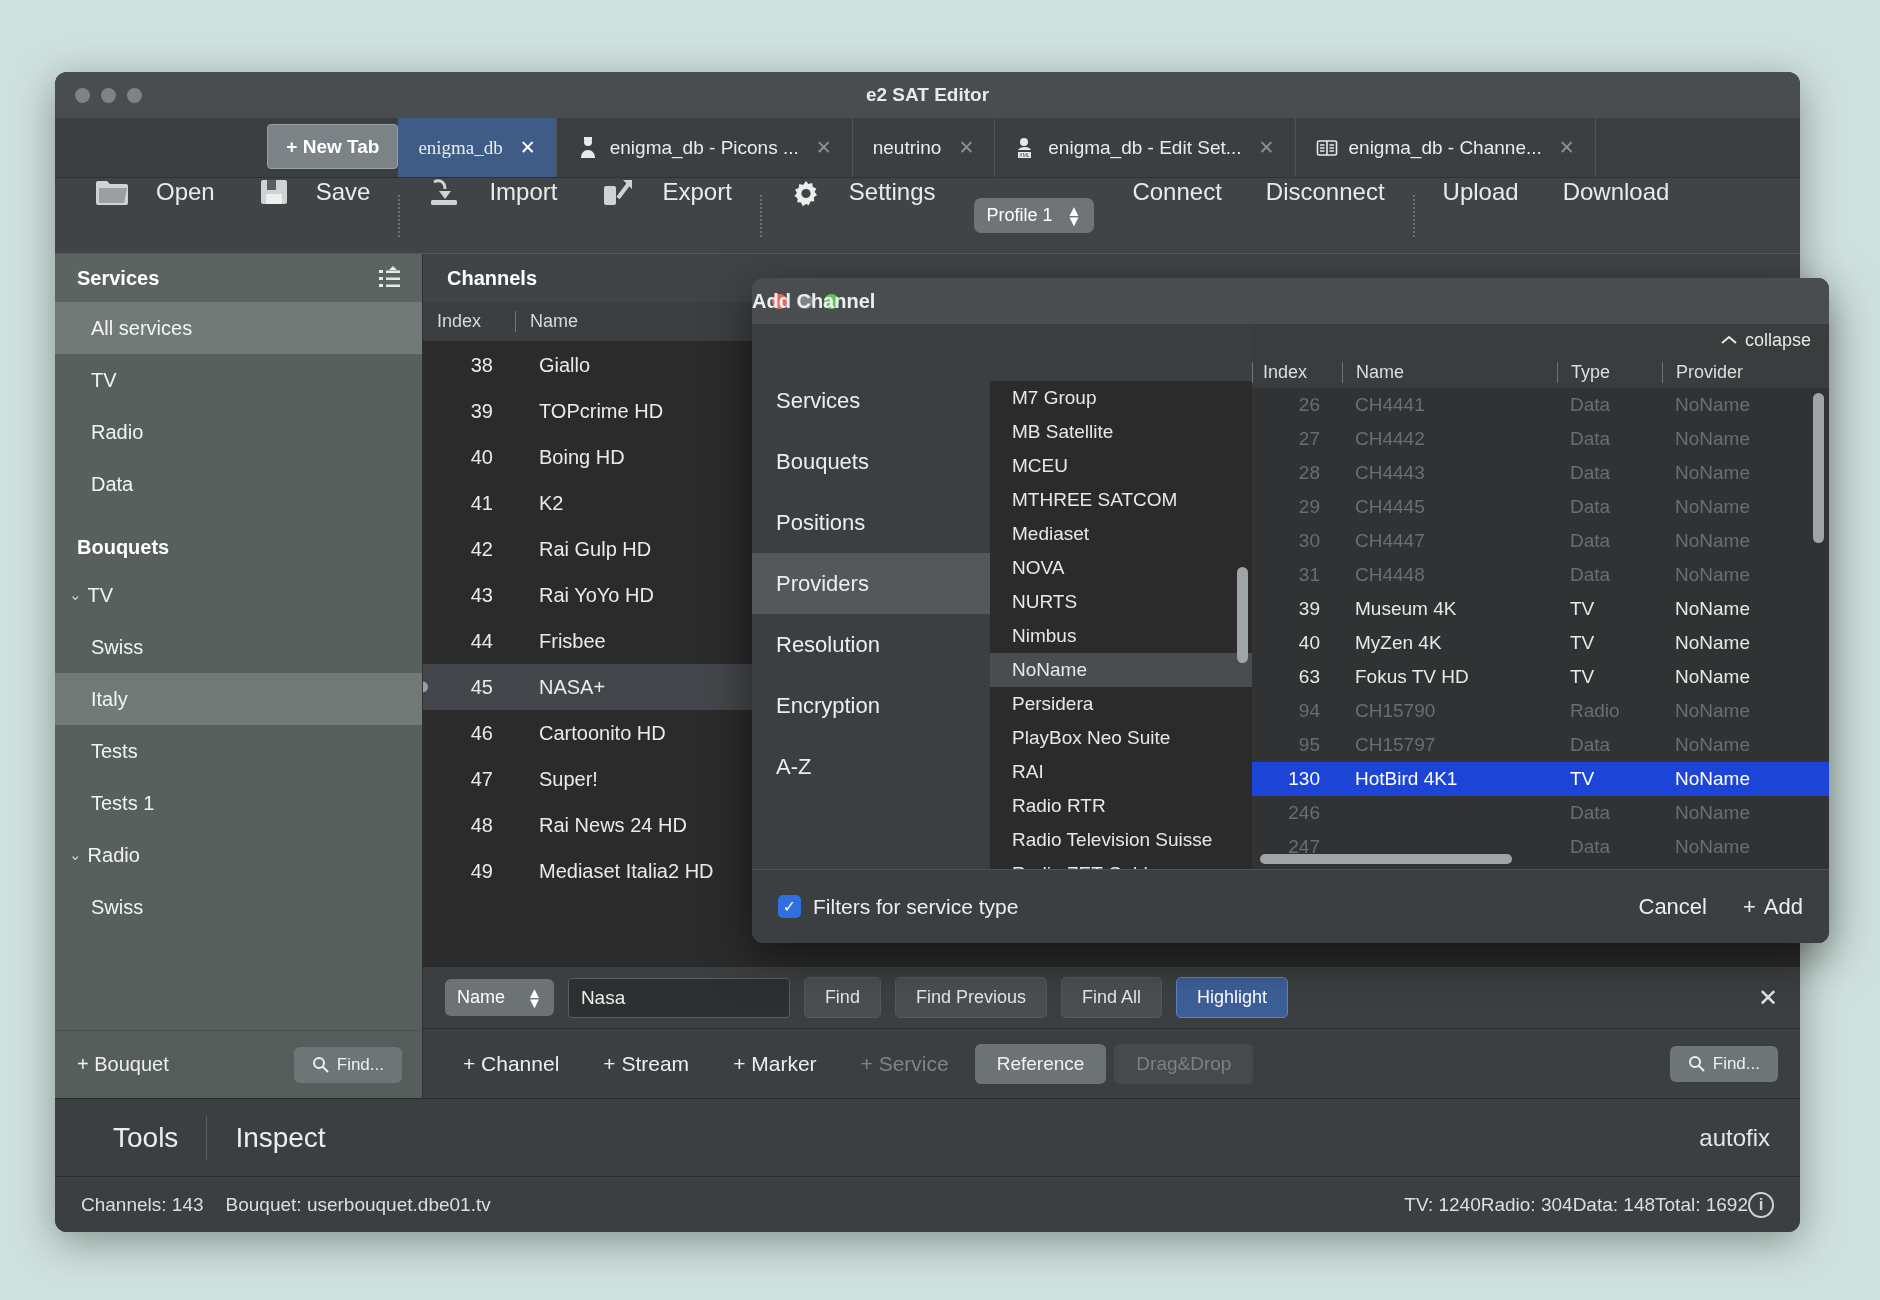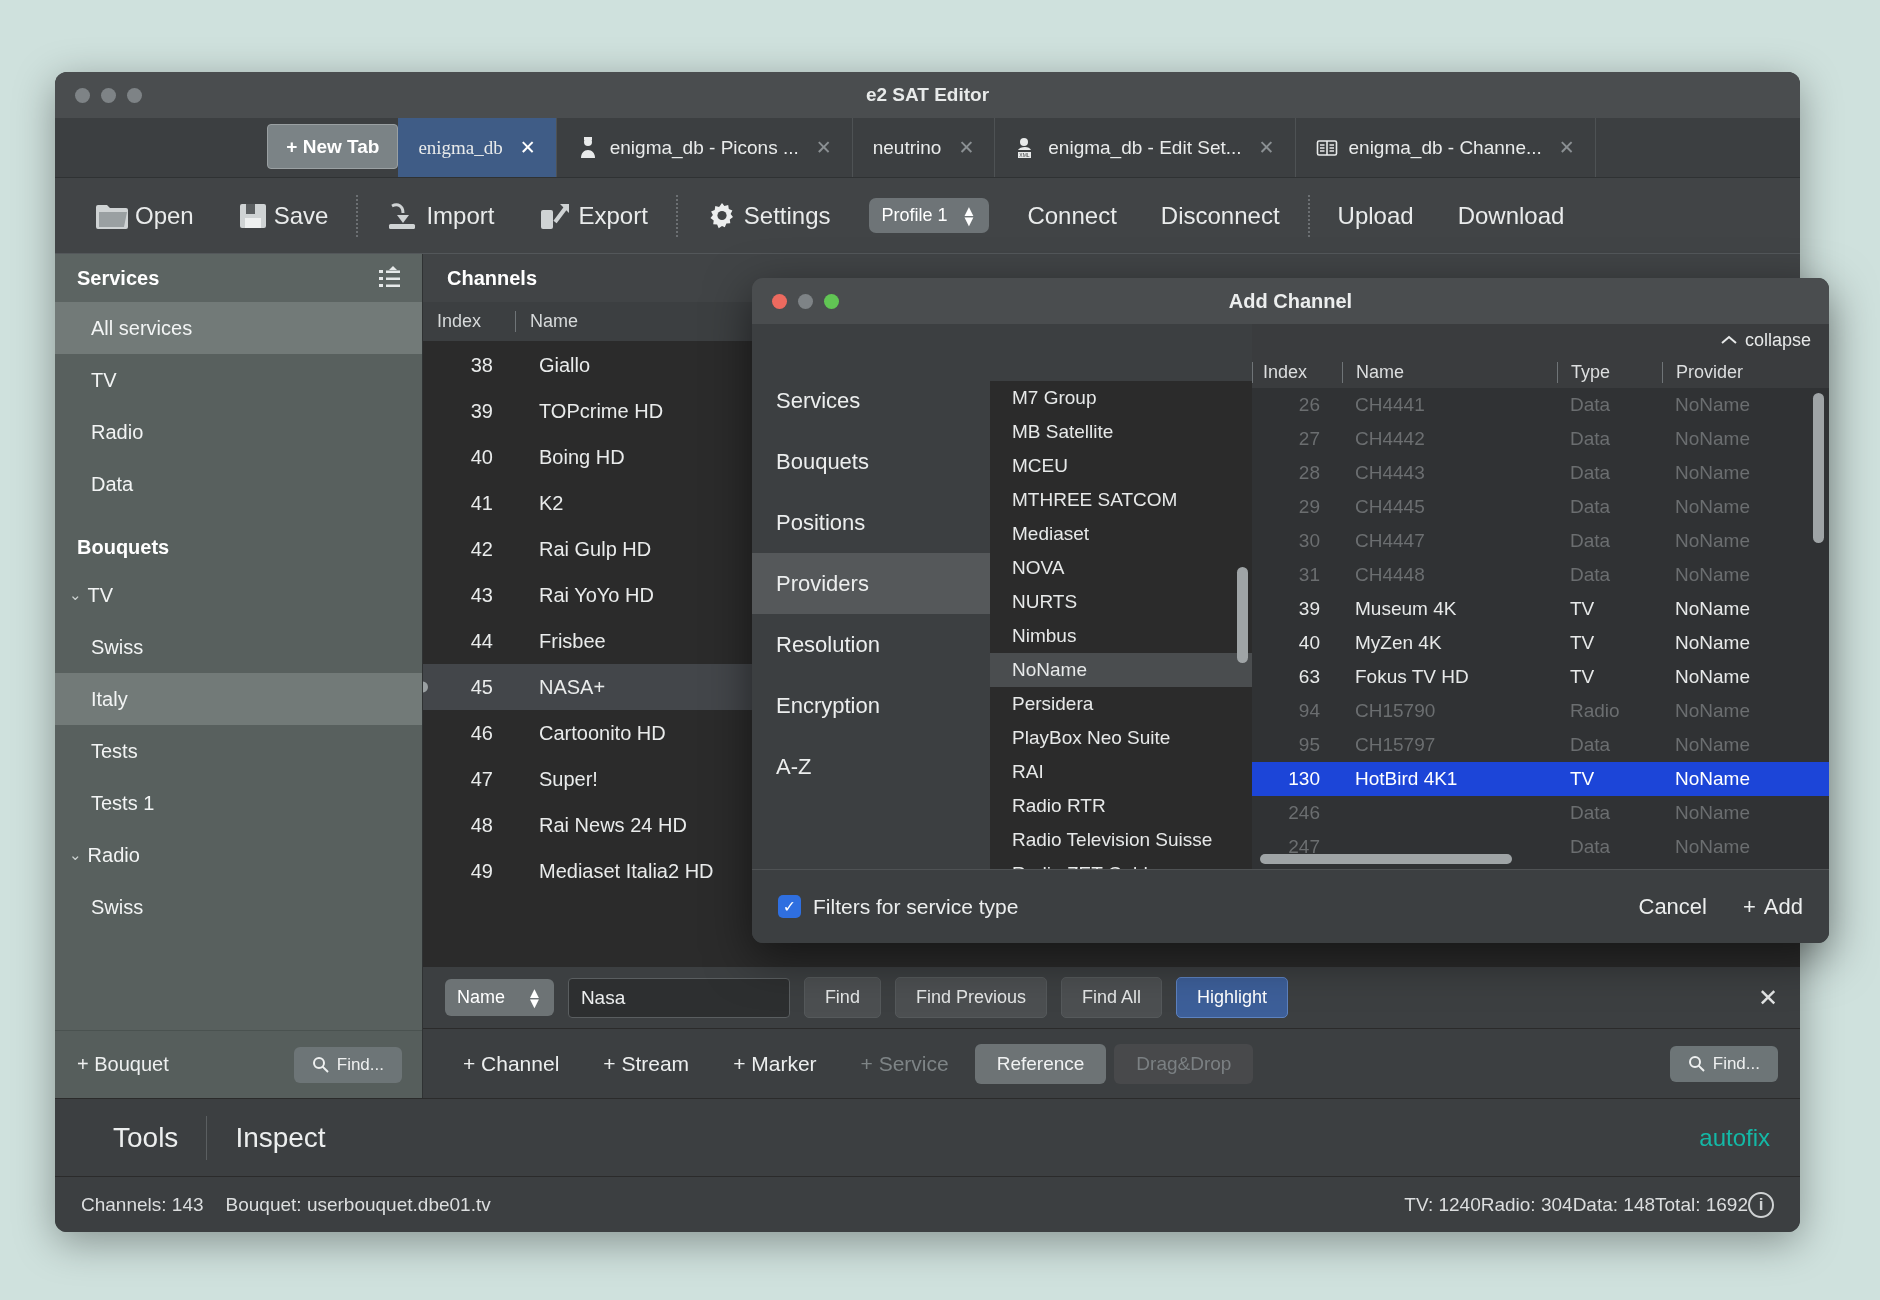--- a/index.html
+++ b/index.html
@@ -61,21 +61,21 @@
   .tabicon { display: inline-flex; width: 22px; height: 22px; }
 
   
   .toolbar {
     height: 76px; background: #414446;
     display: flex; align-items: center; gap: 0;
     padding: 0 18px; flex: 0 0 auto;
     border-bottom: 1px solid #53575a;
   }
   .tbtn {
-    display: flex; align-items: center; gap: 6px;
+    display: flex; align-items: flex-start; gap: 27px;
     color: #e9ebeb; font-size: 24px; padding: 0 22px; height: 100%;
   }
   .tsep {
     width: 0; border-left: 2px dotted #6c7073;
     height: 42px; margin: 0 6px;
   }
   .profile {
     background: #6e7477; color: #fff; font-size: 18px;
     border-radius: 7px; padding: 7px 13px;
     display: flex; align-items: center; gap: 14px;
@@ -179,21 +179,21 @@
   
   .toolsrow {
     height: 78px; background: #3c3f41; display: flex; align-items: center;
     padding: 0 30px; gap: 0; border-top: 1px solid #2b2b2b;
   }
   .toolsrow .t {
     color: #eceeee; font-size: 28px; padding: 0 28px; height: 44px;
     display: flex; align-items: center;
   }
   .vsep { width: 1px; height: 44px; background: #5b5f61; }
-  .autofix { margin-left: auto; color: #14b8a6; font-size: 24px; }
+  .autofix { margin-left: auto; color: #e5e5e5; font-size: 24px; }
 
   
   .statusbar {
     height: 56px; background: #3c3f41; border-top: 1px solid #2b2b2b;
     display: flex; align-items: center; padding: 0 26px;
     color: #dcdedf; font-size: 19px; gap: 22px;
   }
   .statusbar .right { margin-left: auto; display: flex; align-items: center; }
   .info-ic {
     width: 26px; height: 26px; border-radius: 50%; border: 2px solid #cfd2d3;
@@ -210,21 +210,21 @@
     display: flex; flex-direction: column; overflow: hidden;
   }
   .m-title {
     height: 46px; background: #4a4d4f; position: relative;
     display: flex; align-items: center; flex: 0 0 auto;
   }
   .m-title .traffic i:nth-child(1) { background: #ec6a5f; }
   .m-title .traffic i:nth-child(2) { background: #7e8386; }
   .m-title .traffic i:nth-child(3) { background: #61c554; }
   .m-title .lbl {
-    position: absolute; left:0; right:0; text-align:center;
+    position: absolute; left:0; right:0; text-align:left;
     color: #eceeee; font-size: 20px; font-weight: 600;
   }
   .m-body { flex: 1 1 auto; display: flex; min-height: 0; }
 
   .m-nav { width: 238px; background: #3c3f41; padding-top: 46px; flex: 0 0 auto; }
   .m-nav .it {
     height: 61px; display: flex; align-items: center; padding-left: 24px;
     color: #eceeee; font-size: 22px;
   }
   .m-nav .it.sel { background: #55585a; }

